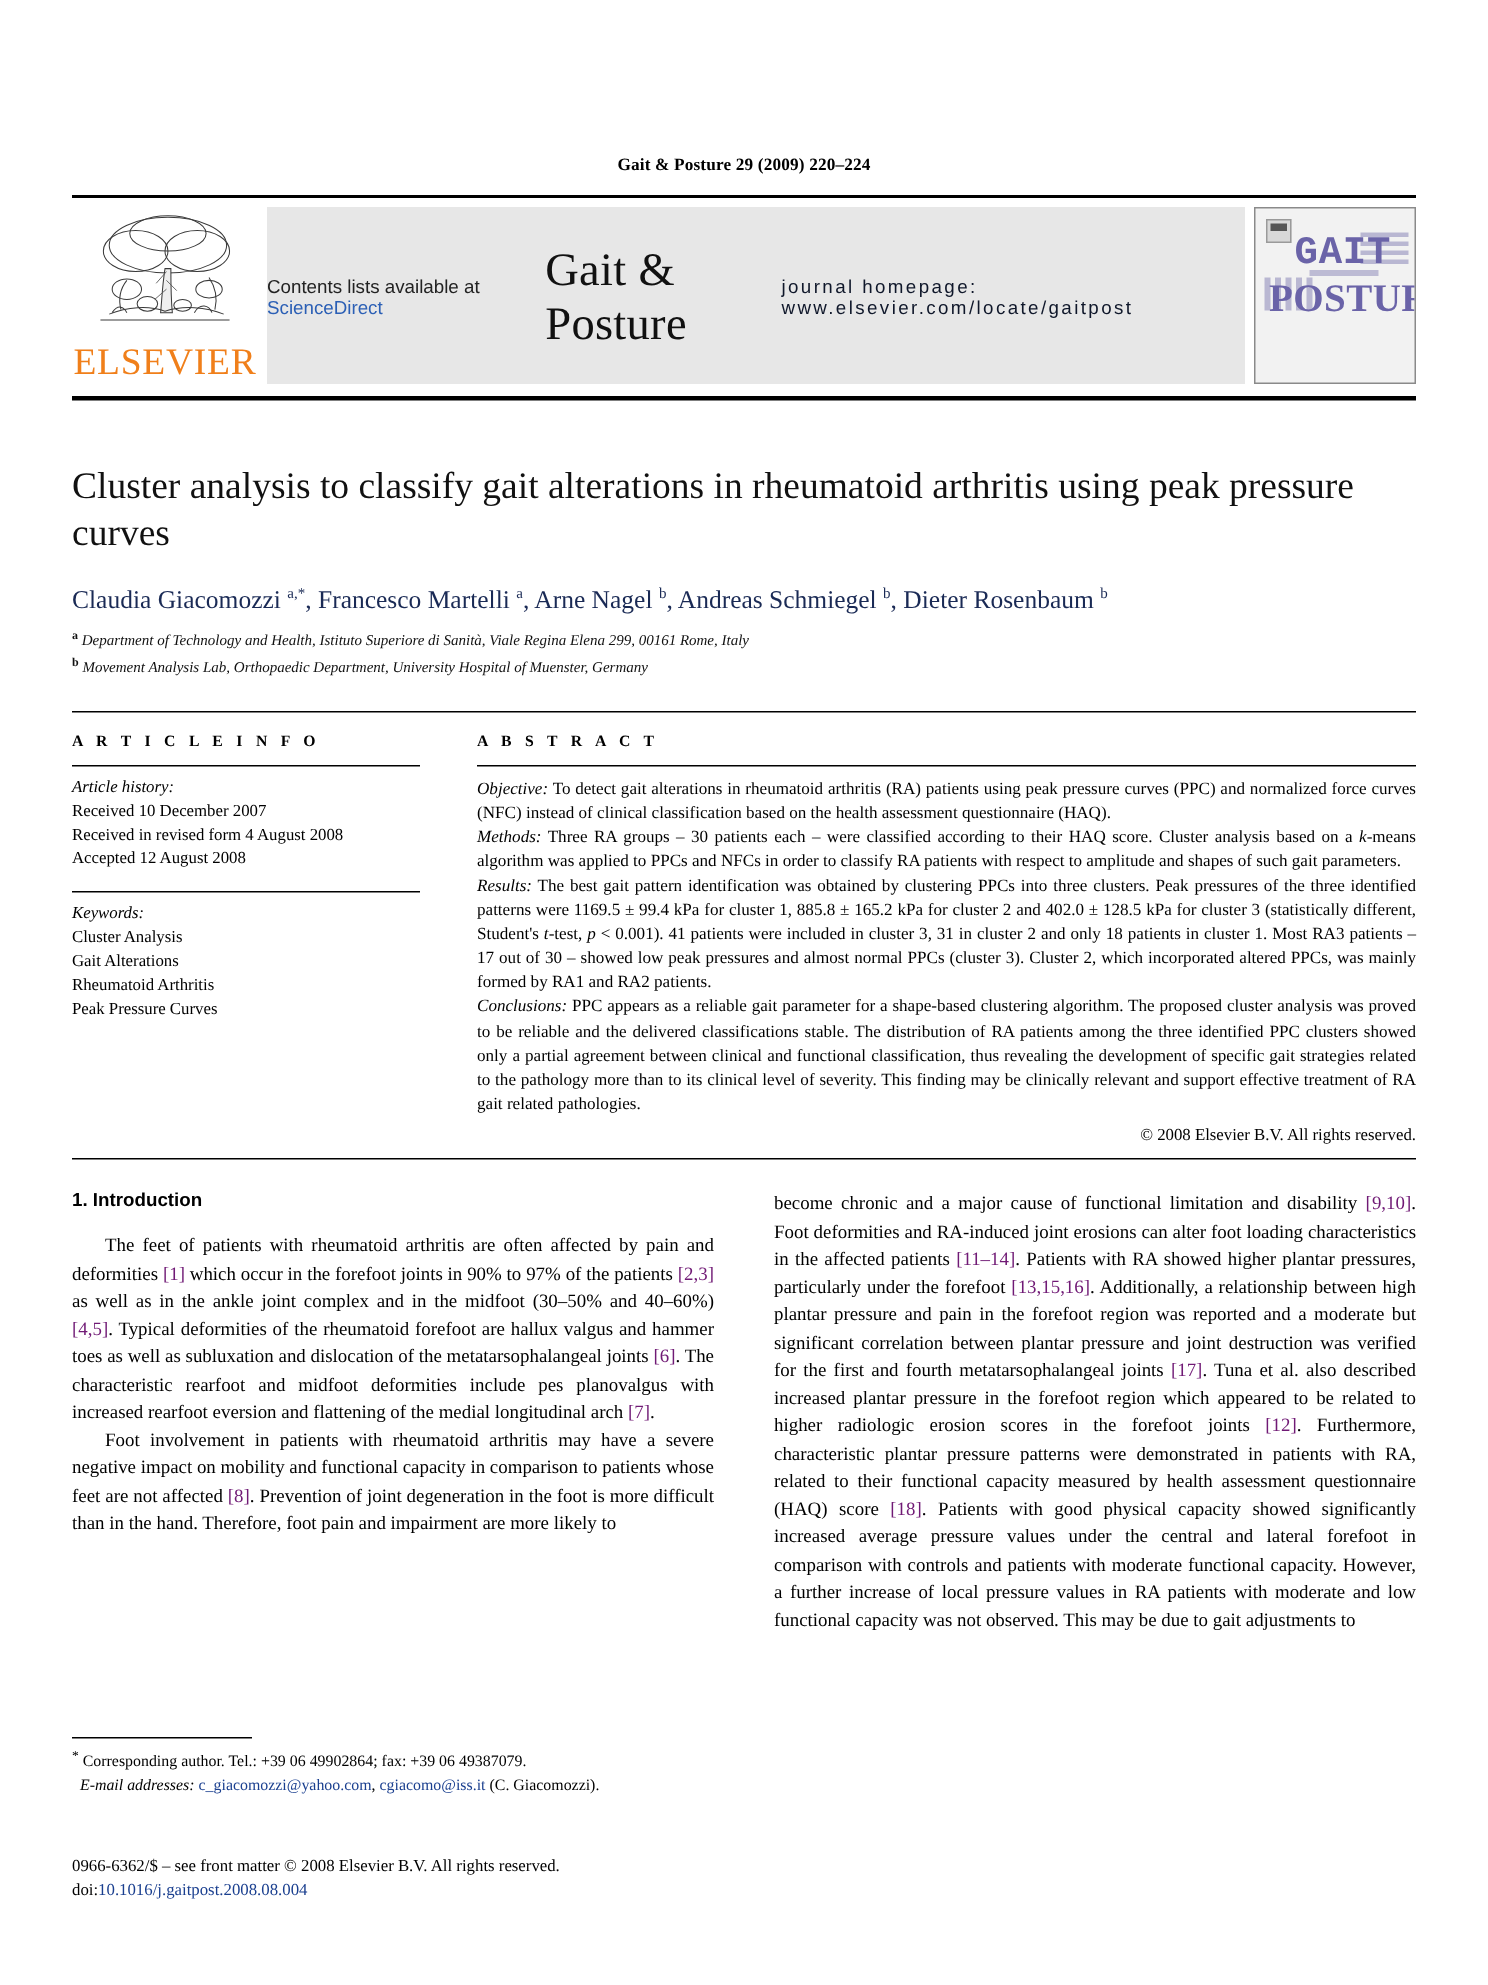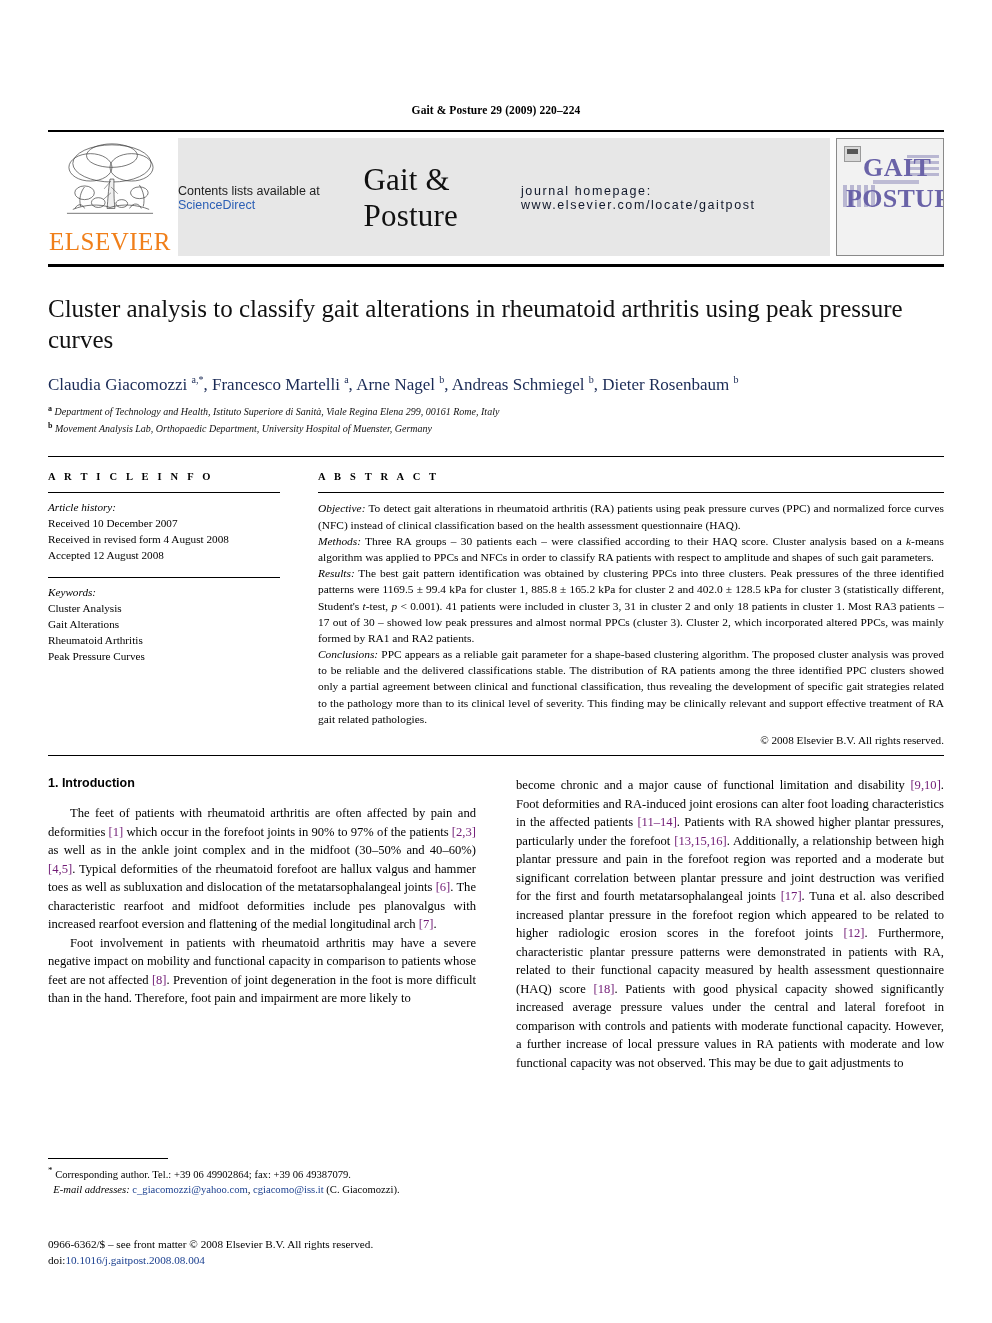--- a/index.html
+++ b/index.html
@@ -92,21 +92,21 @@
   }
   .cover-tiny-box {
     position:absolute; left:7px; top:7px; width:17px; height:16px;
     background: #d8d8d8; border: 1px solid #9a9a9a;
   }
   .cover-tiny-box i {
     position:absolute; left:2px; top:2px; right:2px; height:5px; background:#555; display:block;
   }
   .cover-gait {
     position:absolute; left:26px; top:14px;
-    font-family: Liberation Serif, serif;
+    font-family: Liberation Mono, monospace;
     font-size: 26px; font-weight: bold; color: #6a63a8; letter-spacing: 0.5px;
   }
   .cover-posture {
     position:absolute; left:9px; top:45px;
     font-family: "Liberation Serif", serif;
     font-size: 26px; font-weight: bold; color: #6a63a8; letter-spacing: 0.3px;
   }
   .cover-bars-r {
     position:absolute; right:4px; top:16px; width:32px; height:24px;
   }
@@ -118,21 +118,21 @@
   .cover-dash {
     position:absolute; left:36px; top:41px; width:46px; height:4px; background:#bdbbd4;
   }
 
   .rule-thick {
     margin: 8px 48px 0 48px;
     border-top: 3px solid #000;
   }
 
   
-  .title-block { margin: 26px 48px 0 48px; }
+  .title-block { margin: 42px 48px 0 48px; }
   h1.article-title {
     font-family: "Liberation Serif", serif;
     font-size: 25px;
     font-weight: normal;
     line-height: 1.24;
     margin: 0;
     color: #111;
   }
   .authors {
     font-family: "Liberation Serif", serif;

